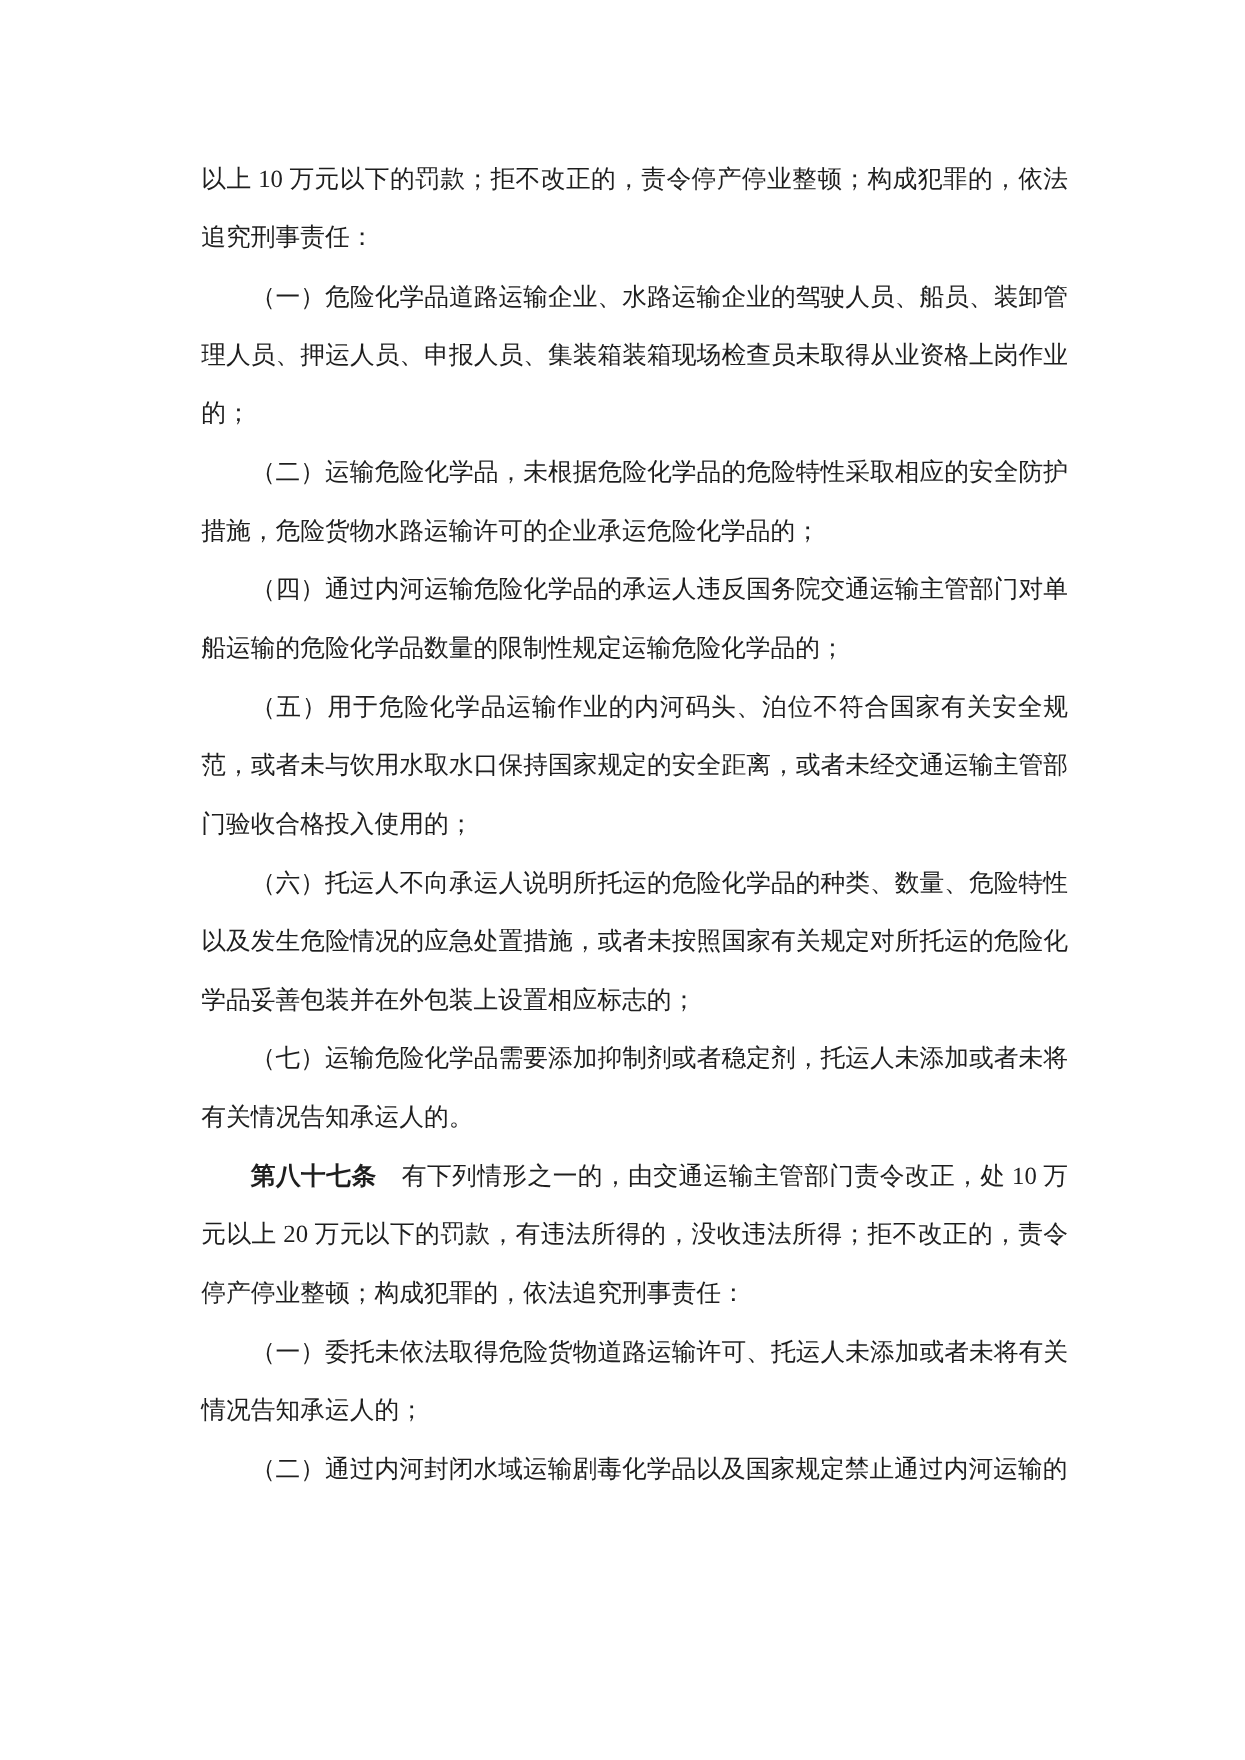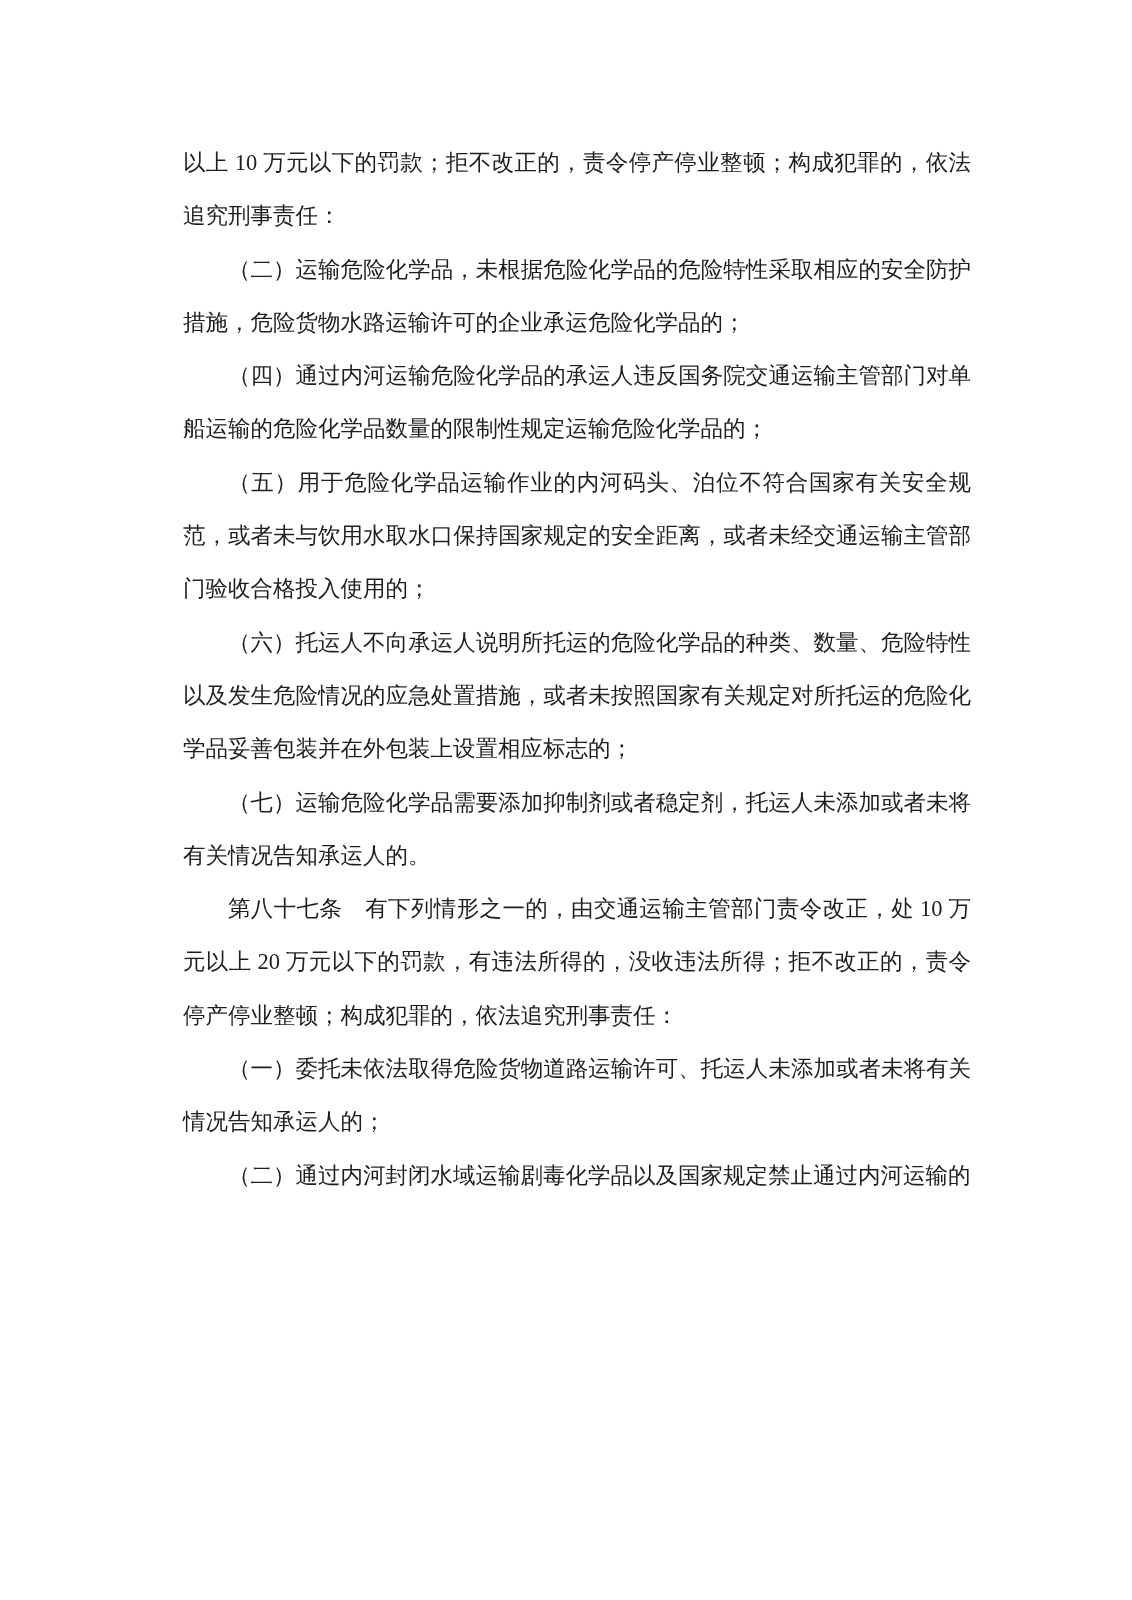--- a/index.html
+++ b/index.html
@@ -32,28 +32,29 @@
     line-height: 53.3px;
     color: #1e1e1e;
     text-align: justify;
     text-justify: inter-ideograph;
     word-break: break-all;
   }
   p.para.indent {
     text-indent: 2em;
   }
   .seg { font-weight: normal; }
-  .seg.bold { font-weight: normal; }
+  .seg.bold { font-weight: bold; }
 </style>
 </head>
 <body>
 
 <div class="page">
   <div class="text-column">
       <p class="para"><span class="seg">以上 10 万元以下的罚款；拒不改正的，责令停产停业整顿；构成犯罪的，依法追究刑事责任：</span></p>
+      <p class="para indent"><span class="seg">（一）危险化学品道路运输企业、水路运输企业的驾驶人员、船员、装卸管理人员、押运人员、申报人员、集装箱装箱现场检查员未取得从业资格上岗作业的；</span></p>
       <p class="para indent"><span class="seg">（二）运输危险化学品，未根据危险化学品的危险特性采取相应的安全防护措施，危险货物水路运输许可的企业承运危险化学品的；</span></p>
       <p class="para indent"><span class="seg">（四）通过内河运输危险化学品的承运人违反国务院交通运输主管部门对单船运输的危险化学品数量的限制性规定运输危险化学品的；</span></p>
       <p class="para indent"><span class="seg">（五）用于危险化学品运输作业的内河码头、泊位不符合国家有关安全规范，或者未与饮用水取水口保持国家规定的安全距离，或者未经交通运输主管部门验收合格投入使用的；</span></p>
       <p class="para indent"><span class="seg">（六）托运人不向承运人说明所托运的危险化学品的种类、数量、危险特性以及发生危险情况的应急处置措施，或者未按照国家有关规定对所托运的危险化学品妥善包装并在外包装上设置相应标志的；</span></p>
       <p class="para indent"><span class="seg">（七）运输危险化学品需要添加抑制剂或者稳定剂，托运人未添加或者未将有关情况告知承运人的。</span></p>
       <p class="para indent"><span class="seg bold">第八十七条</span><span class="seg">　有下列情形之一的，由交通运输主管部门责令改正，处 10 万元以上 20 万元以下的罚款，有违法所得的，没收违法所得；拒不改正的，责令停产停业整顿；构成犯罪的，依法追究刑事责任：</span></p>
       <p class="para indent"><span class="seg">（一）委托未依法取得危险货物道路运输许可、托运人未添加或者未将有关情况告知承运人的；</span></p>
       <p class="para indent"><span class="seg">（二）通过内河封闭水域运输剧毒化学品以及国家规定禁止通过内河运输的</span></p>
     </div>
 </div>

